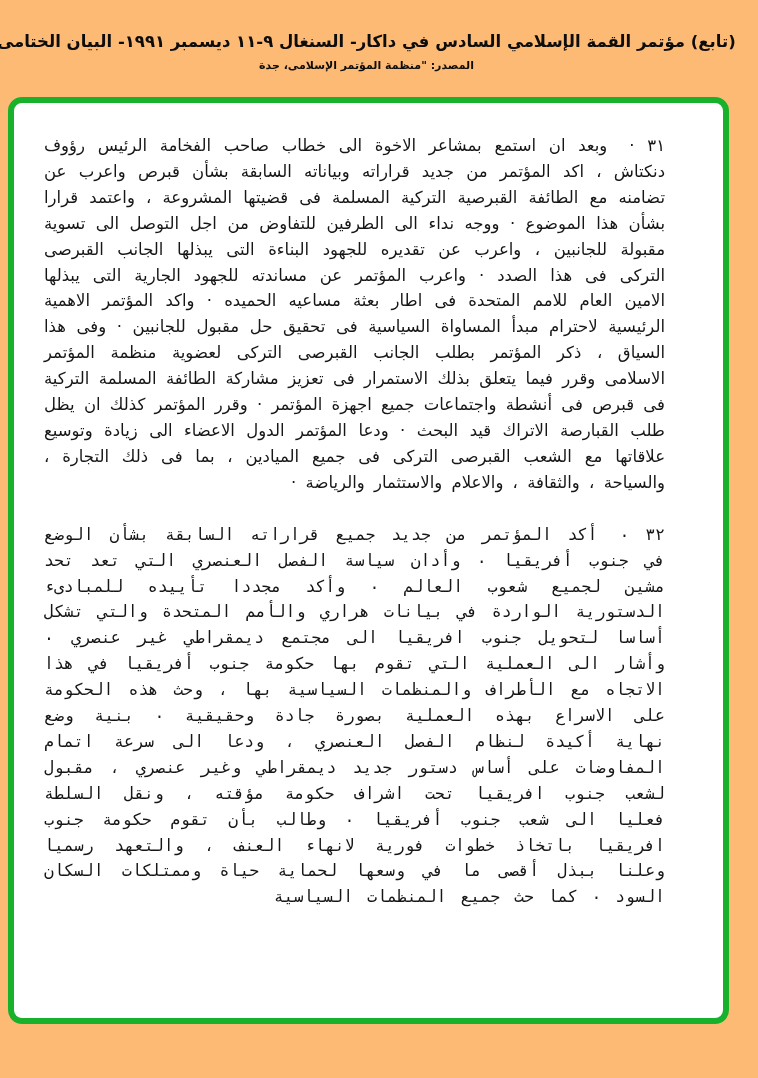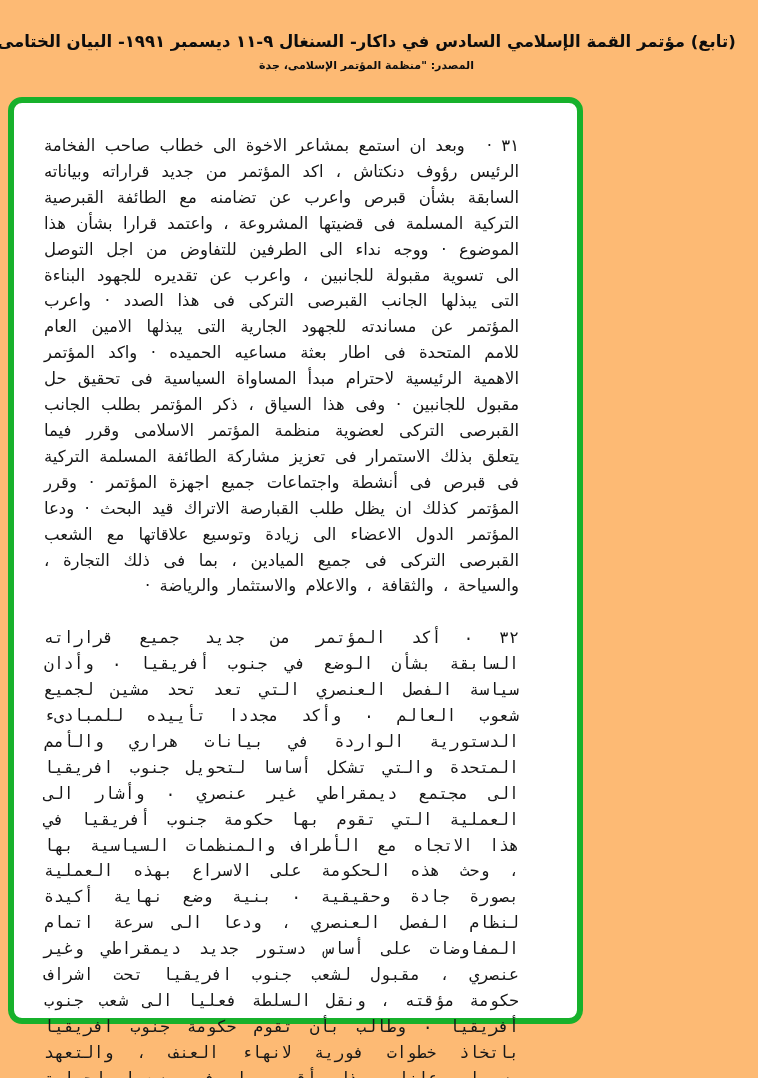--- a/index.html
+++ b/index.html
@@ -36,21 +36,21 @@
   .doc-source {
     margin-top: 6px;
     font-size: 11px;
     font-weight: bold;
     color: #0d0d0d;
   }
   .content-frame {
     position: absolute;
     left: 33px;
     top: 97px;
-    width: 575px;
+    width: 721px;
     height: 927px;
     box-sizing: border-box;
     border: 6px solid #17b12b;
     border-radius: 14px;
     background: #ffffff;
   }
   .doc-body {
     position: absolute;
     top: 30px;
     right: 58px;

